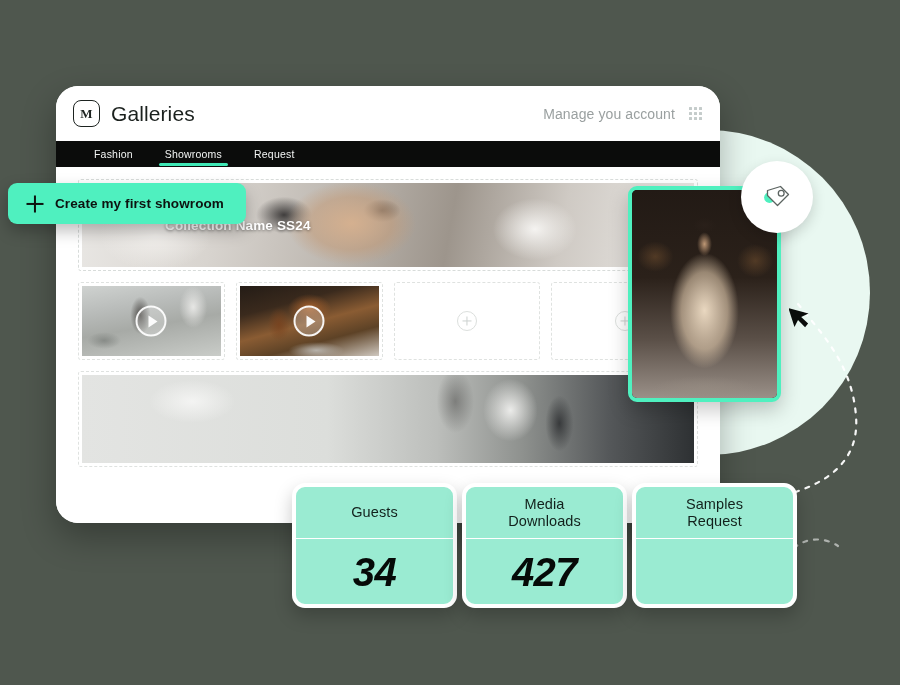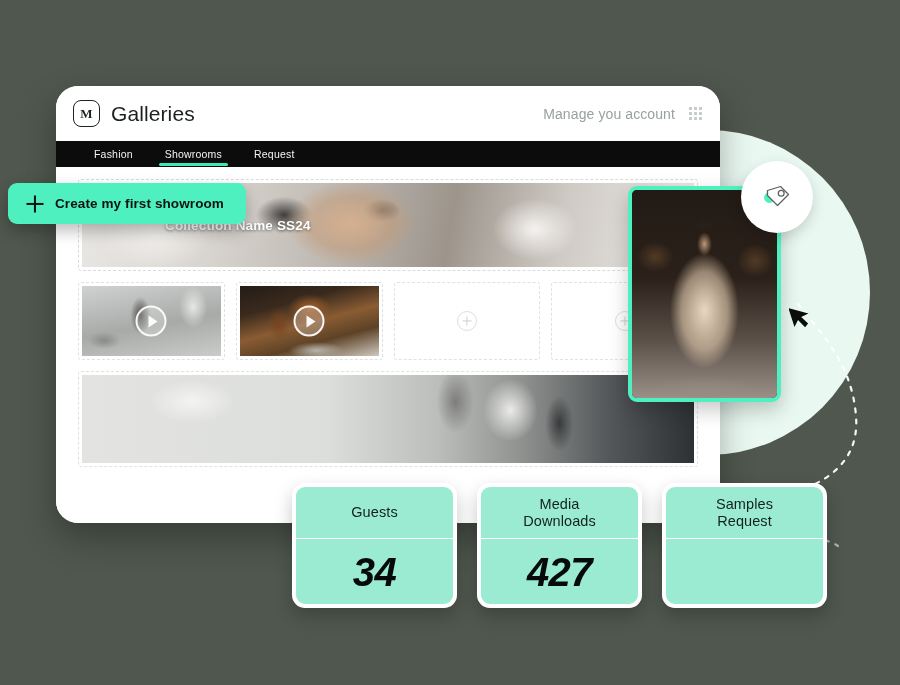--- a/index.html
+++ b/index.html
@@ -393,21 +393,21 @@
     top: 303px;
     z-index: 10;
   }
 
   
   .stats-row {
     position: absolute;
     left: 292px;
     top: 483px;
     display: flex;
-    gap: 20px;
+    gap: 5px;
     z-index: 9;
   }
   .stat-card {
     width: 165px;
     height: 125px;
     background: #9aebd2;
     border: 4px solid #ffffff;
     border-radius: 13px;
     box-shadow: 0 8px 18px rgba(0,0,0,.22);
     display: flex;

